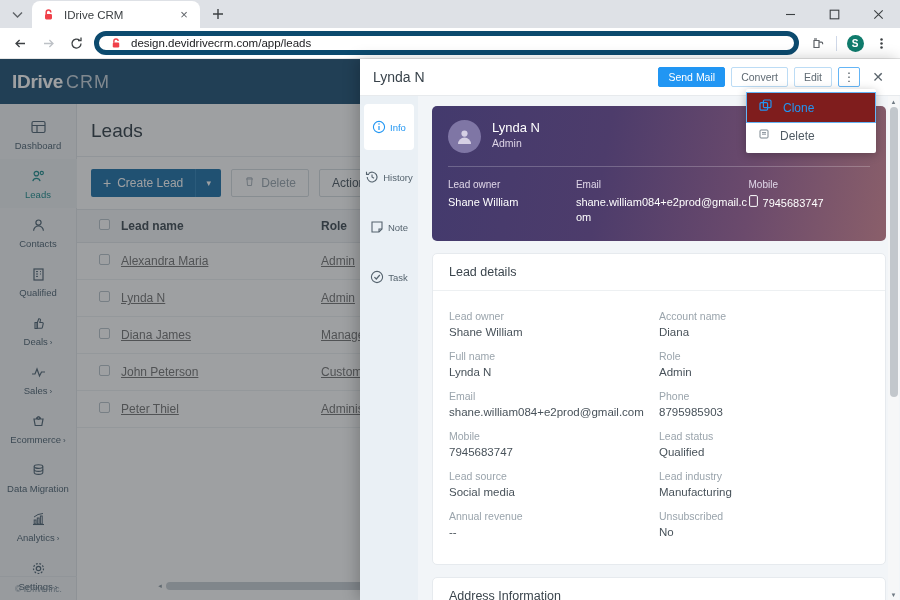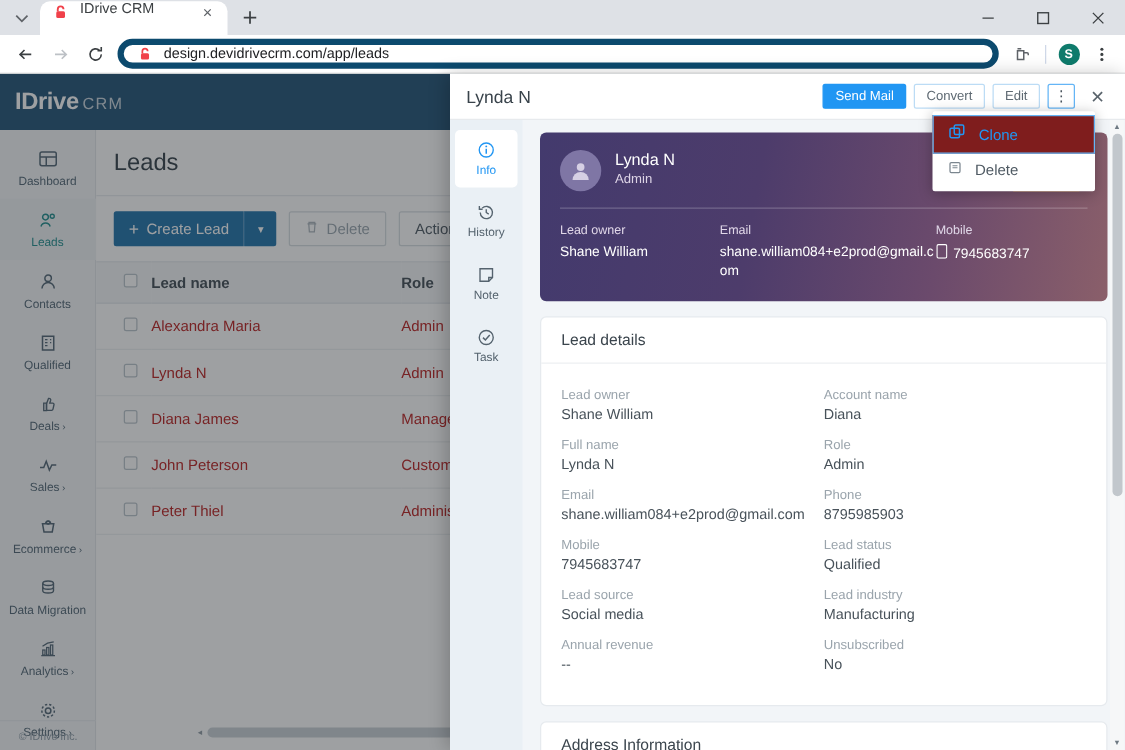--- a/index.html
+++ b/index.html
@@ -18,23 +18,23 @@
     background:#dee1e6;
     display:flex; align-items:flex-end;
   }
   .tab-list-btn {
     width:26px; height:26px; margin:0 2px 1px 4px;
     display:flex; align-items:center; justify-content:center;
     border-radius:50%; color:#5f6368;
   }
   .tab-list-btn svg { display:block; }
   .browser-tab {
-    width:150px; height:27px; background:#fff;
+    width:168px; height:27px; background:#fff;
     border-radius:8px 8px 0 0;
-    display:flex; padding:0 8px;
+    display:flex; align-items:center; padding:0 8px;
     position:relative;
   }
   .tab-favicon { width:16px; height:16px; flex:0 0 16px; display:flex; align-items:center; justify-content:center; }
   .tab-title {
     font-size:11.5px; color:#3c4043; margin-left:8px;
     white-space:nowrap; overflow:hidden; text-overflow:ellipsis; flex:1;
   }
   .tab-close { width:16px; height:16px; display:flex; align-items:center; justify-content:center; color:#5f6368; }
   .new-tab-btn {
     width:28px; height:28px; margin-left:4px; margin-bottom:0;
@@ -68,21 +68,21 @@
   }
 
   
   .crm { position:absolute; left:0; top:59px; width:900px; height:541px; background:#fff; overflow:hidden; }
   .crm-header {
     position:absolute; left:0; top:0; width:900px; height:45px;
     background:#1d4f73;
     display:flex; align-items:center; padding-left:12px;
   }
   .logo { font-size:19px; color:#fff; font-weight:bold; letter-spacing:-0.3px; display:flex; align-items:baseline; }
-  .logo .crm-word { color:#c7d3dc; font-weight:normal; letter-spacing:1px; margin-left:3px; font-size:13px; }
+  .logo .crm-word { color:#c7d3dc; font-weight:normal; letter-spacing:1px; margin-left:3px; font-size:18px; }
   .logo .lock { position:relative; display:inline-block; }
 
   .sidebar {
     position:absolute; left:0; top:45px; width:77px; height:496px;
     background:#f4f6f8; border-right:1px solid #e2e6ea;
     display:flex; flex-direction:column; align-items:center; padding-top:6px;
   }
   .side-item {
     width:77px; height:52px; display:flex; flex-direction:column;
     align-items:center; justify-content:center; gap:4px;
@@ -117,21 +117,21 @@
   .btn-actions {
     height:28px; background:#fff; border:1px solid #d6dce1; color:#4a5660;
     display:flex; align-items:center; gap:8px; padding:0 12px; font-size:12px; border-radius:2px;
   }
   table.leads { width:100%; border-collapse:collapse; }
   table.leads th {
     background:#f4f6f8; font-size:12px; color:#3c4850; text-align:left;
     padding:9px 0; font-weight:bold; border-top:1px solid #e4e8eb; border-bottom:1px solid #e4e8eb;
   }
   table.leads td {
-    font-size:12px; color:#b91c1c; padding:11px 0; border-bottom:1px solid #edf0f2;
+    font-size:12px; color:#737373; padding:11px 0; border-bottom:1px solid #edf0f2;text-decoration:underline;
   }
   .cb-col { width:44px; padding-left:22px !important; }
   .chk { width:11px; height:11px; border:1px solid #b9c3ca; border-radius:2px; background:#fff; display:inline-block; }
   .col-name { width:200px; }
   .col-role { width:150px; }
   .hscroll {
     position:absolute; left:77px; bottom:10px; width:810px; height:9px;
     display:flex; align-items:center;
   }
   .hscroll-arrow { font-size:7px; color:#8e9aa3; width:12px; text-align:center; }
@@ -162,21 +162,21 @@
   .pbtn-outline { background:#fff; color:#5f6a73; border:1px solid #bcdcf5; }
   .pbtn-kebab { width:22px; padding:0; background:#fff; border:1px solid #64b5f6; color:#4a555e; }
   .pbtn-close { width:24px; height:24px; margin-left:6px; display:flex; align-items:center; justify-content:center; color:#5a646c; }
 
   .panel-body { flex:1; display:flex; overflow:hidden; position:relative; background:#f2f5f8; }
   .vtabs {
     width:58px; flex:0 0 58px; background:#eaf0f5; padding-top:8px;
     display:flex; flex-direction:column; align-items:center; gap:4px;
   }
   .vtab {
-    width:50px; height:46px; display:flex; flex-direction:column;
+    width:50px; height:46px; display:flex; flex-direction:row;
     align-items:center; justify-content:center; gap:4px;
     font-size:9.5px; color:#55636e; border-radius:4px;
   }
   .vtab.active { background:#fff; color:#2196f3; }
   .vtab .v-ico { height:15px; display:flex; align-items:center; justify-content:center; }
 
   .panel-scroll { flex:1; overflow:hidden; padding:10px 14px 0 14px; position:relative; }
 
   .hero {
     border-radius:5px; padding:14px 16px 16px 16px; color:#fff;

